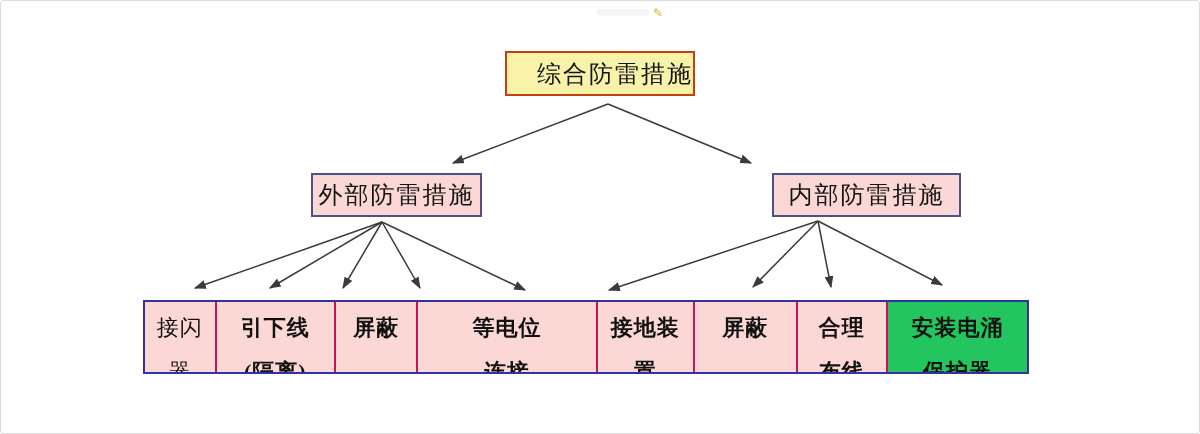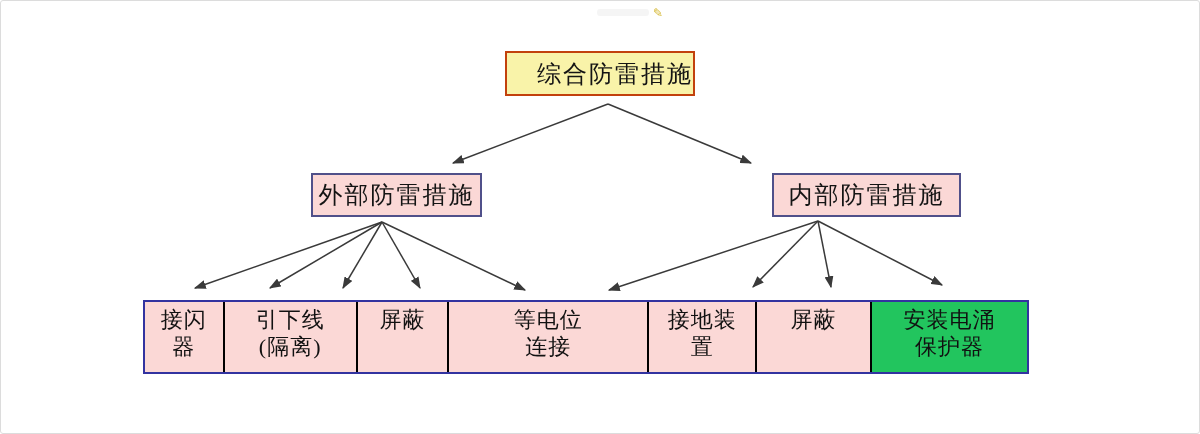--- a/index.html
+++ b/index.html
@@ -83,27 +83,27 @@
     background: #fbd8d6;
     border: 2px solid #3333a0;
   }
   .leaf {
     box-sizing: border-box;
     flex-shrink: 1;
     flex-basis: 0;
     text-align: center;
     white-space: pre-line;
     font-size: 22px;
-    line-height: 27px;
+    line-height: 44px;
     padding-top: 4px;
     color: #111111;
     letter-spacing: 1px;
     overflow: hidden;
   }
-  .leaf + .leaf { border-left: 2px solid #000000; }
+  .leaf + .leaf { border-left: 2px solid #be185d; font-weight: bold; }
   .leaf.highlight { background: #22c55e; }
   
   .arrows {
     position: absolute;
     left: 0;
     top: 0;
     width: 1200px;
     height: 434px;
     pointer-events: none;
   }
@@ -151,17 +151,19 @@
     <div class="leaf" style="flex-grow:71">接闪
 器</div>
     <div class="leaf" style="flex-grow:120">引下线
 (隔离)</div>
     <div class="leaf" style="flex-grow:82">屏蔽</div>
     <div class="leaf" style="flex-grow:181">等电位
 连接</div>
     <div class="leaf" style="flex-grow:97">接地装
 置</div>
     <div class="leaf" style="flex-grow:103">屏蔽</div>
+    <div class="leaf" style="flex-grow:90">合理
+布线</div>
     <div class="leaf highlight" style="flex-grow:142">安装电涌
 保护器</div>
   </div>
 
 </div>
 
 </body></html>

